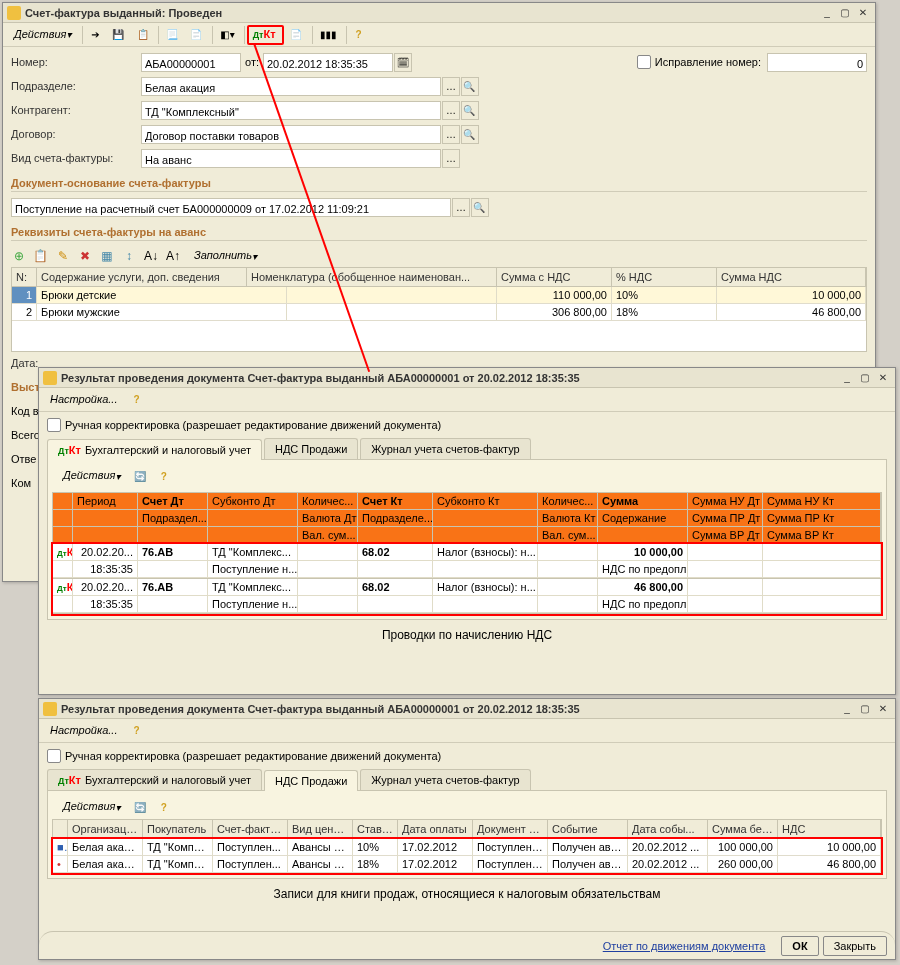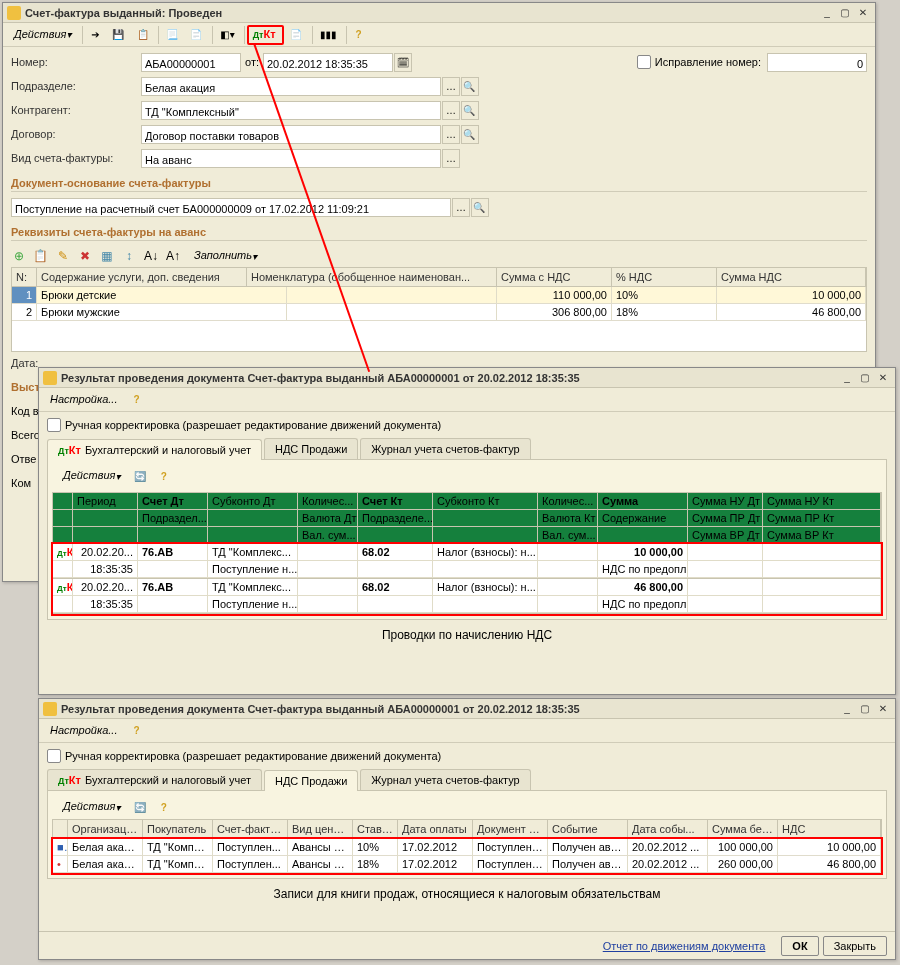--- a/index.html
+++ b/index.html
@@ -37,27 +37,27 @@
   .grid-row.sel { background: #fff8d8; }
   .grid-row.sel .gc.first { background: #6090c0; color: #fff; }
 
   .tabs { display: flex; border-bottom: 1px solid #c8c4b0; margin: 4px 0 0 0; }
   .tab { padding: 4px 10px; border: 1px solid #c8c4b0; border-bottom: none; margin-right: 2px; background: #e8e4d0; border-radius: 3px 3px 0 0; cursor: pointer; display: flex; align-items: center; }
   .tab.active { background: #f8f4e0; position: relative; top: 1px; }
   .tab .dtkt { color: #008000; font-size: 9px; margin-right: 4px; font-weight: bold; }
   .tab .dtkt .kt { color: red; }
 
   .entries-grid { border: 1px solid #c8c4b0; background: #fff; margin-top: 4px; }
-  .entries-grid .hdrrow { display: flex; background: #15803d; }
+  .entries-grid .hdrrow { display: flex; background: #f97316; }
   .entries-grid .hc { border-right: 1px solid #c8c4b0; border-bottom: 1px solid #c8c4b0; padding: 2px 4px; overflow: hidden; white-space: nowrap; font-size: 11px; }
   .entries-grid .datarow { display: flex; }
   .entries-grid .dc { border-right: 1px solid #e0dcc8; border-bottom: 1px solid #e0dcc8; padding: 2px 4px; overflow: hidden; white-space: nowrap; font-size: 11px; }
   .big-caption { text-align: center; font-weight: normal; padding: 8px; font-size: 12px; }
 
-  .footer { position: absolute; bottom: 0; left: 0; right: 0; height: 28px; background: #f0ecd8; border-top: 1px solid #c8c4b0; display: flex; align-items: center; justify-content: flex-end; padding: 0 8px; }
+  .footer { position: absolute; bottom: 0; left: 0; right: 0; height: 28px; background: #f0ecd8; border-top: 1px solid #c8c4b0; display: flex; align-items: center; justify-content: flex-end; padding: 0 8px; border-radius: 14px; }
   .footer a { color: #2040a0; text-decoration: underline; margin-right: 12px; cursor: pointer; }
   .footer .btn { border: 1px solid #888; background: #f0ecd8; padding: 3px 10px; margin-left: 4px; cursor: pointer; border-radius: 2px; }
 
   #line1 { position:absolute; background: red; transform-origin: top left; z-index: 5; }
 </style>
 </head>
 <body>
 
 <div class="win" style="left:2px; top:2px; width:874px; height:580px;">
   <div class="titlebar">

